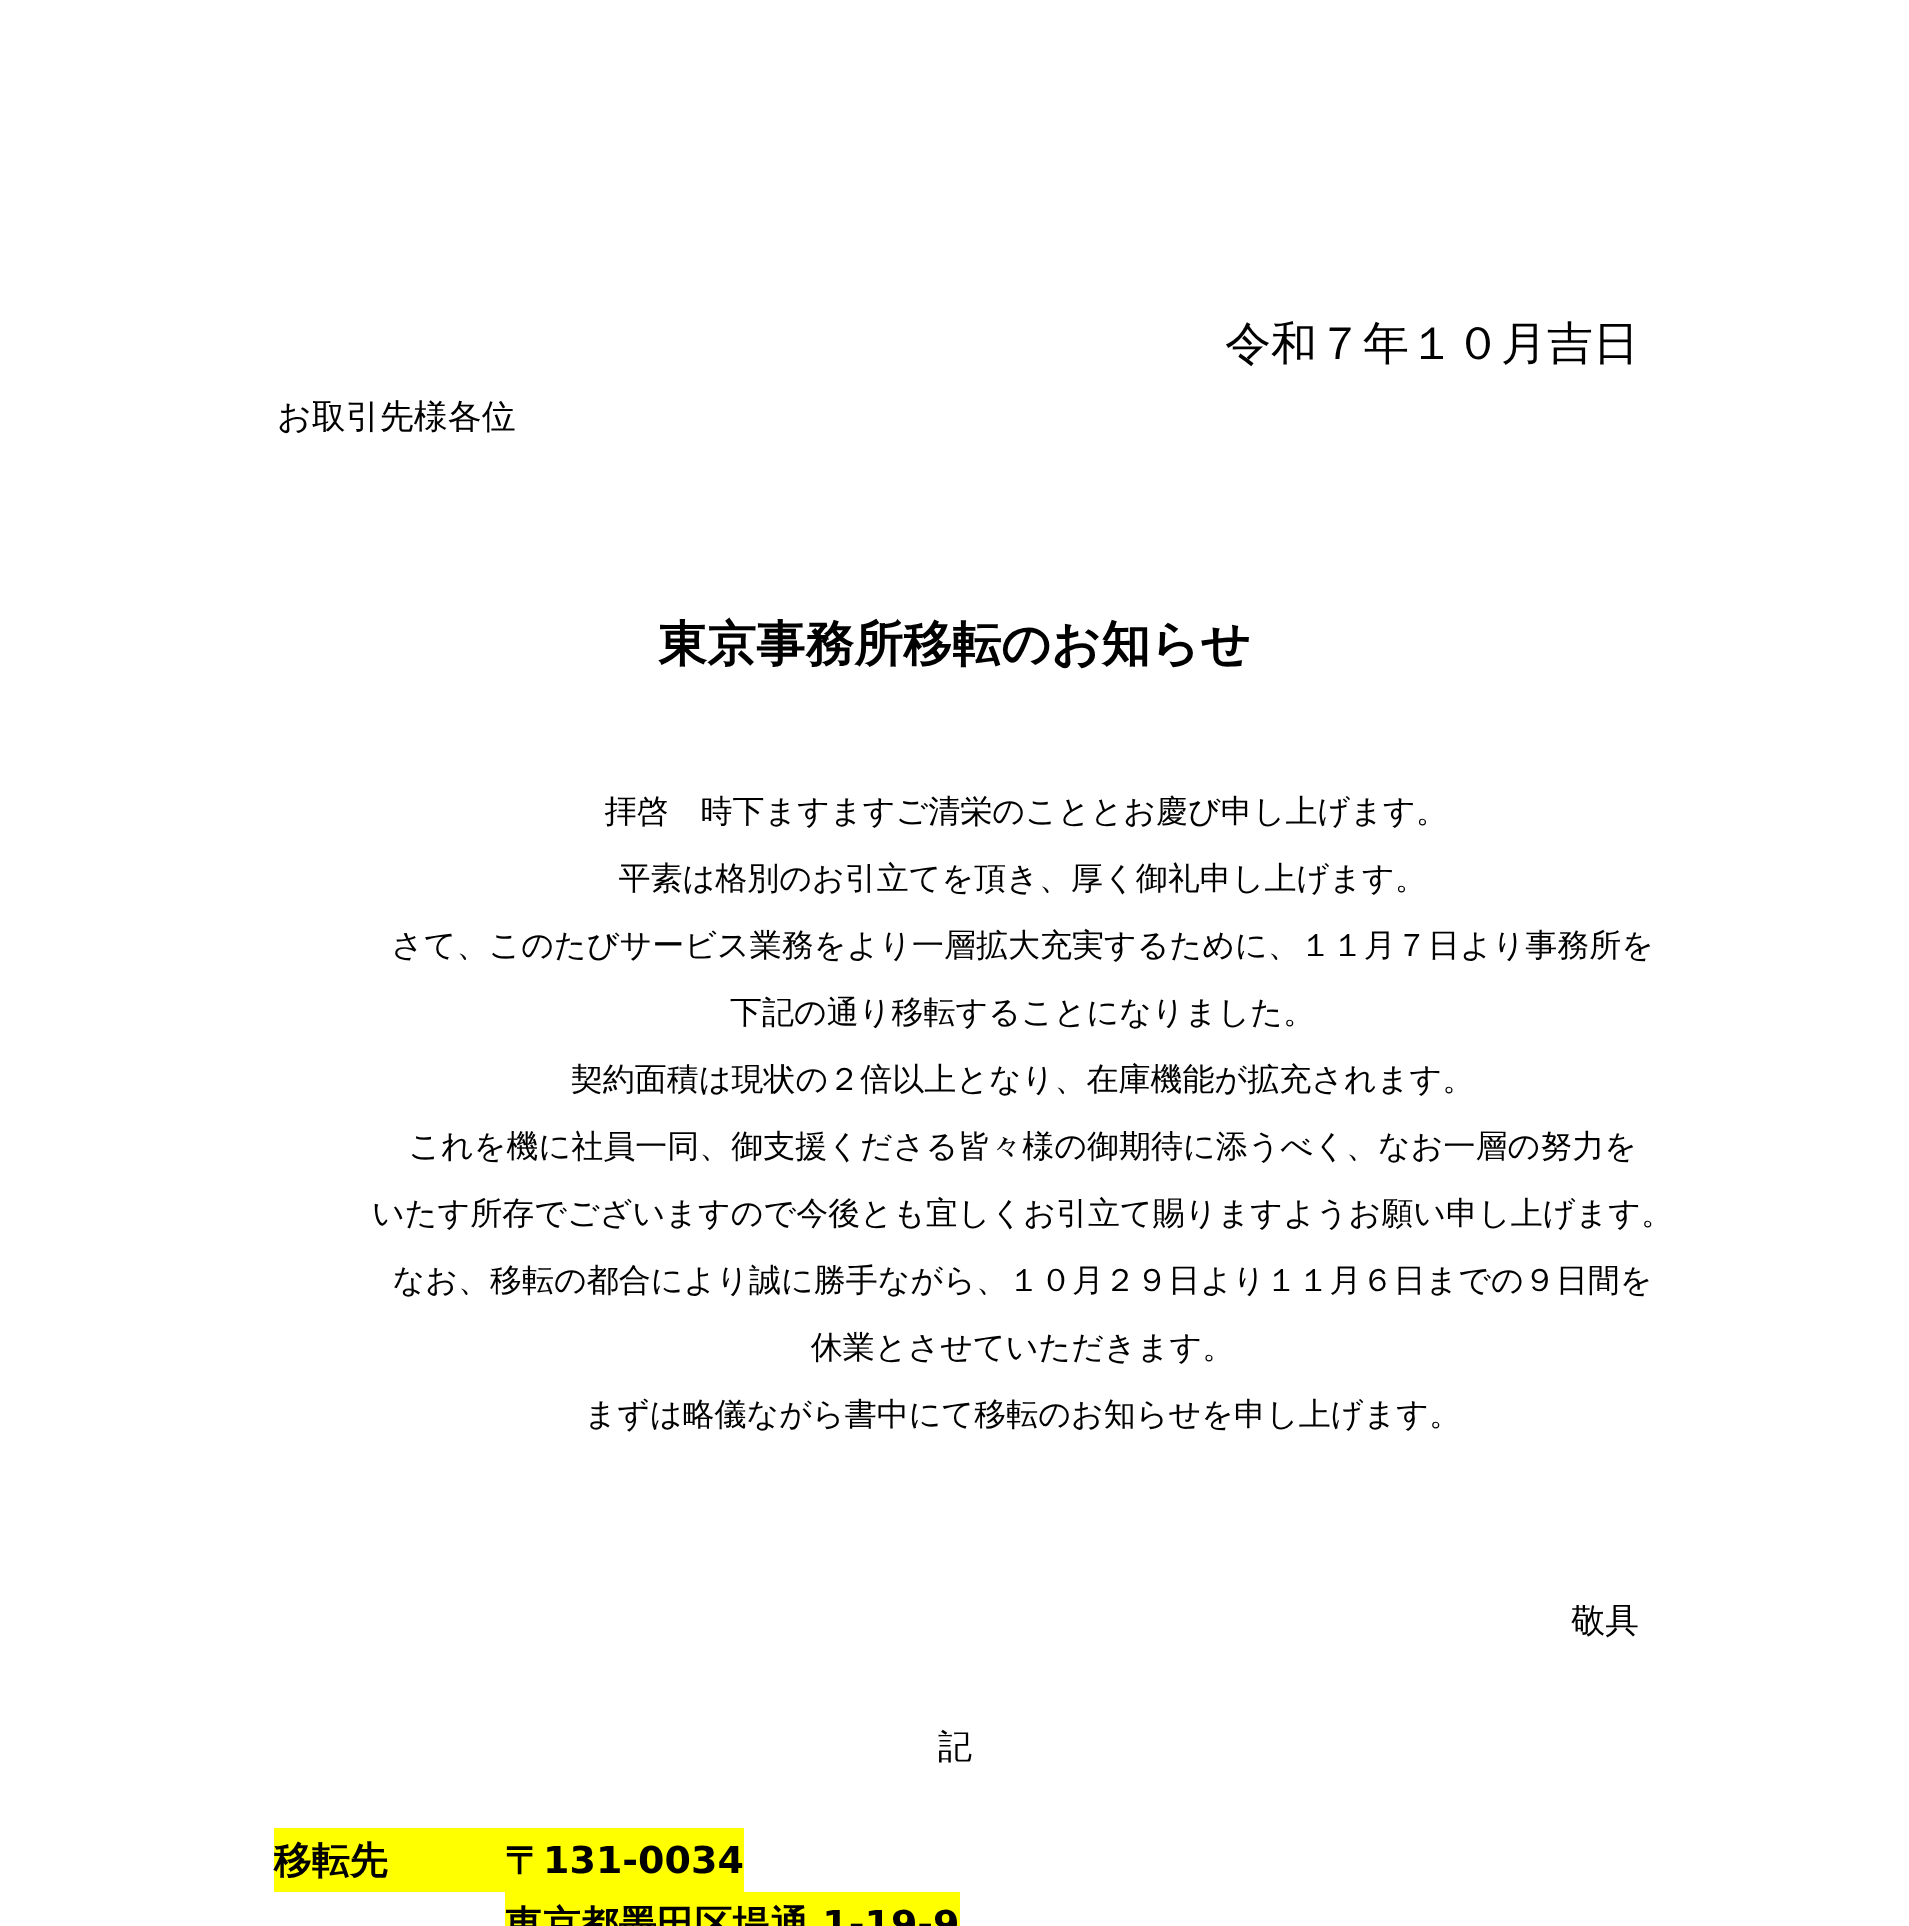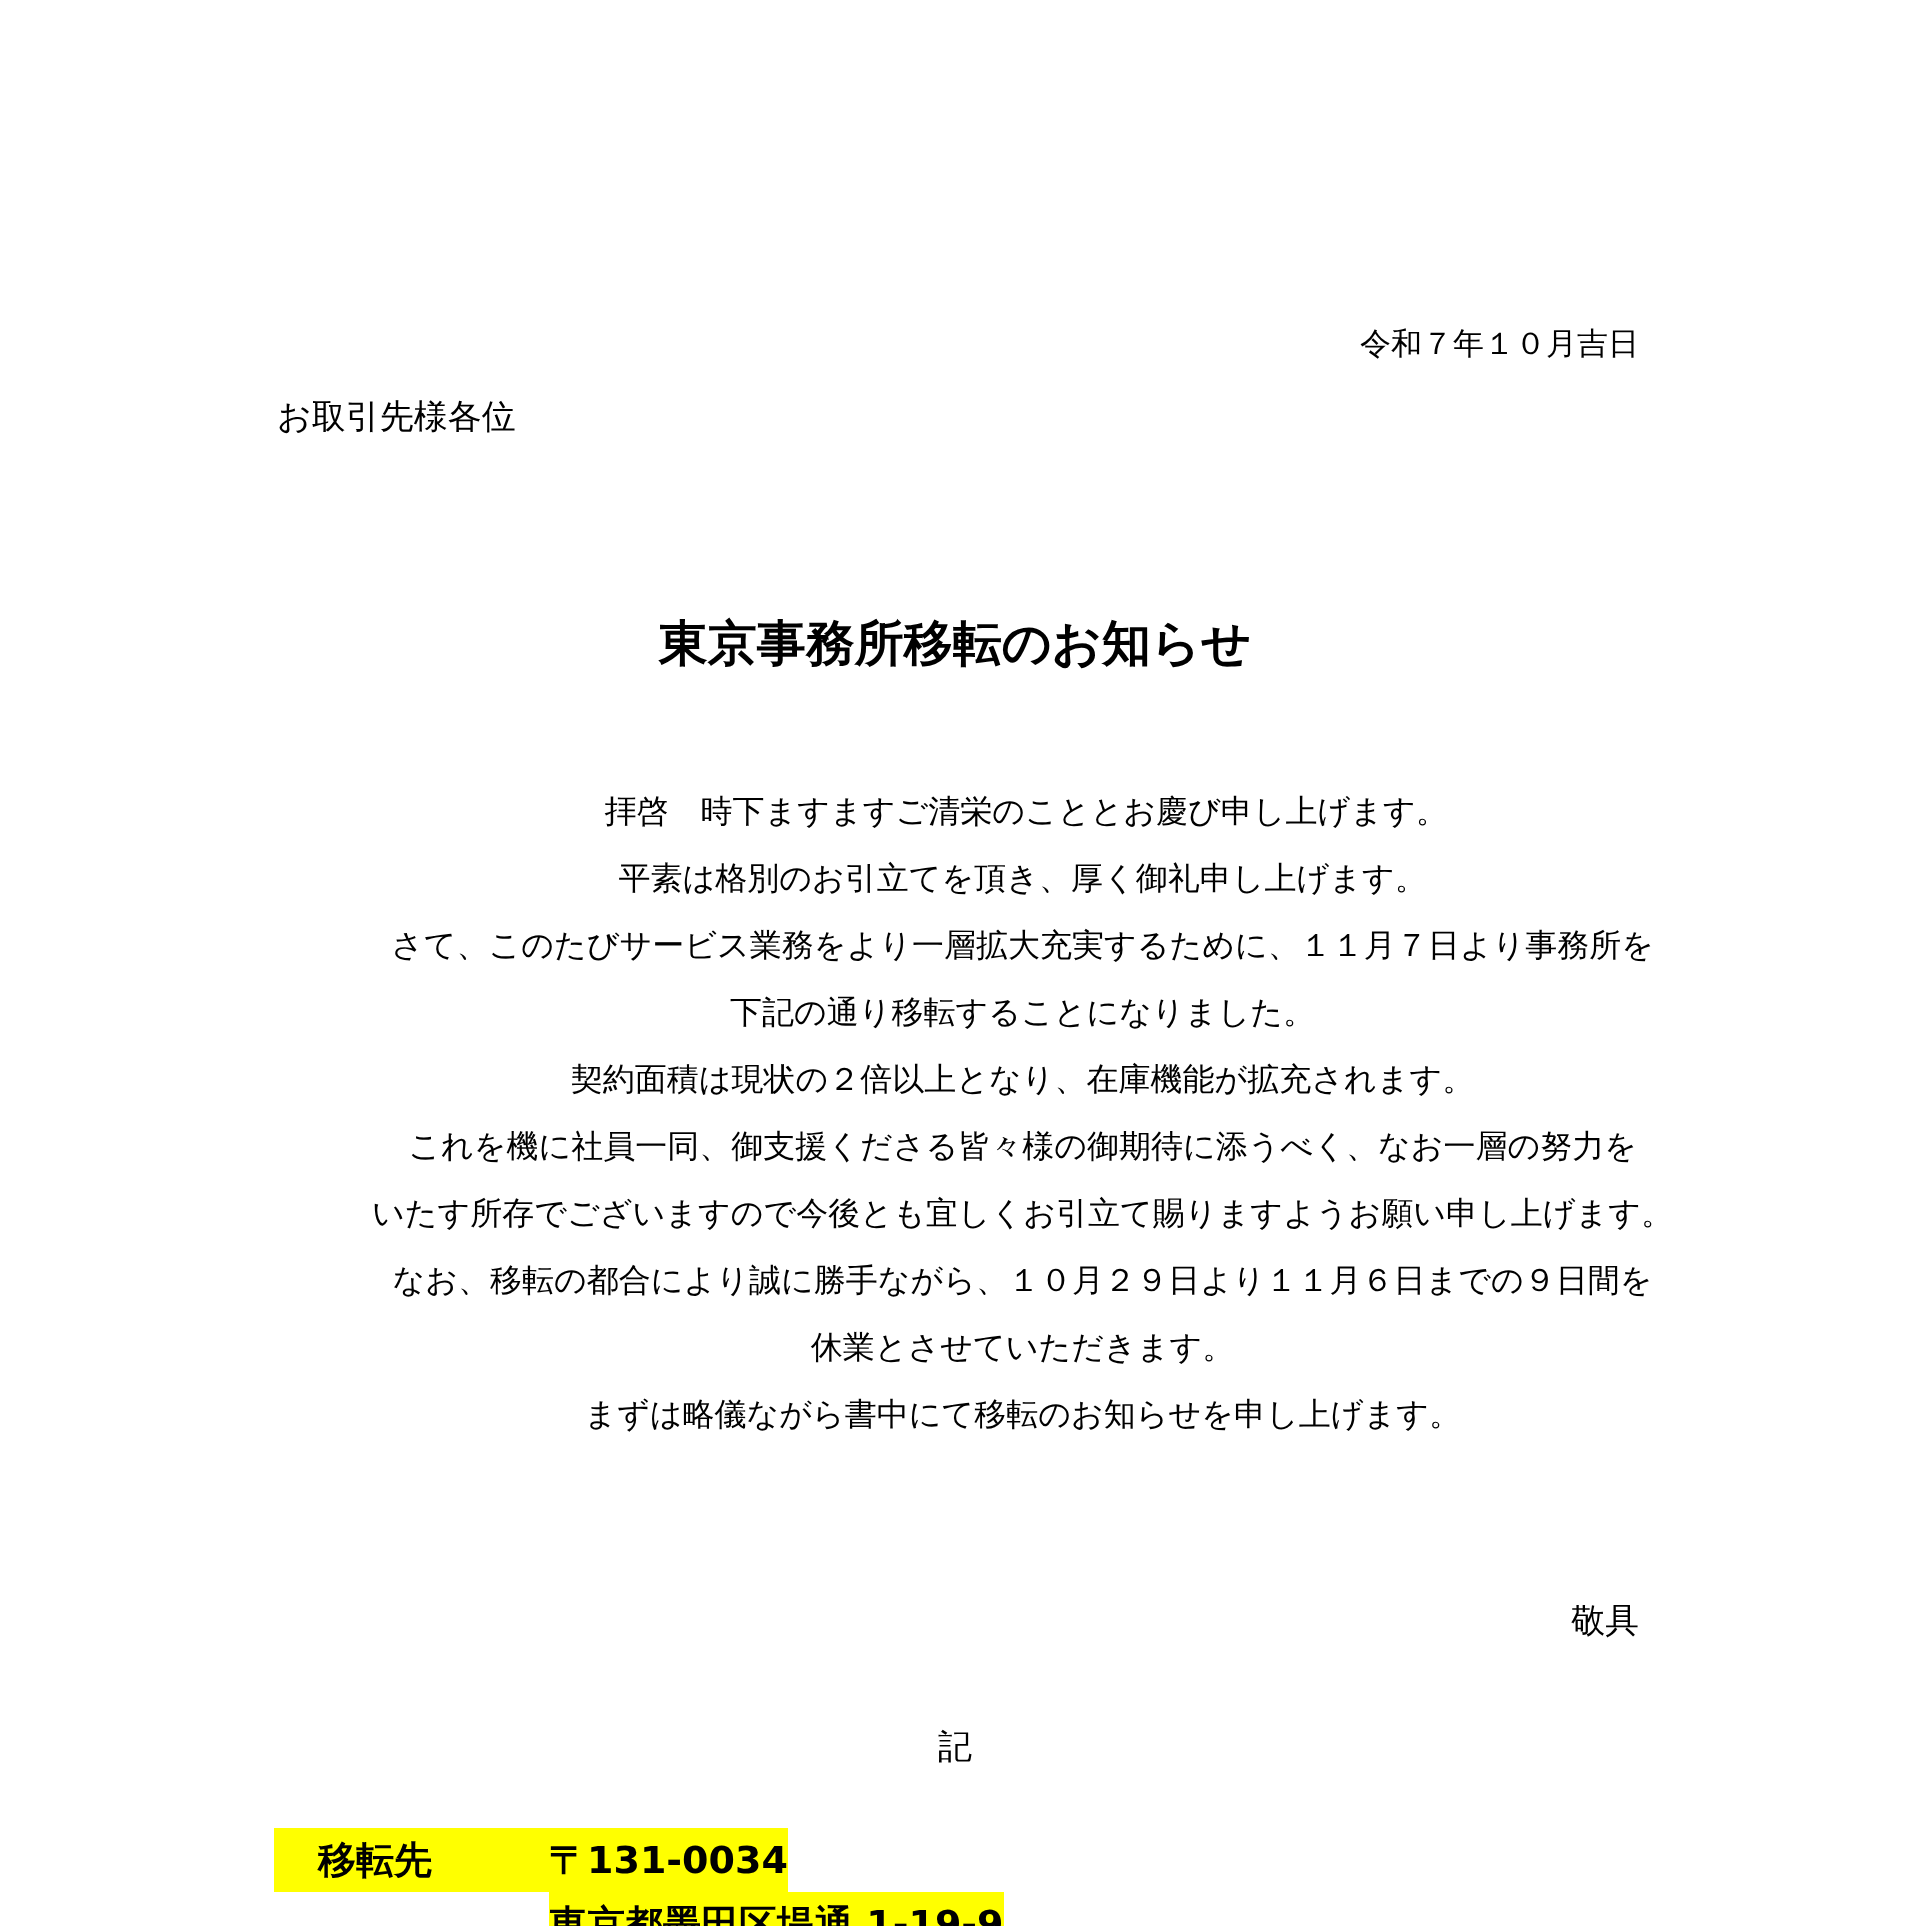--- a/index.html
+++ b/index.html
@@ -13,21 +13,21 @@
       position: relative;
       overflow: hidden;
       font-family: "DejaVu Serif", "Liberation Serif", serif;
       color: #000000;
     }
     .abs { position: absolute; white-space: nowrap; }
 
     .date {
       right: 271px;
       top: 322px;
-      font-size: 31px;
+      font-size: 46px;
       line-height: 42px;
     }
     .recipient {
       left: 277px;
       top: 383px;
       font-size: 34px;
       line-height: 42px;
       margin-top: 12px;
     }
     .title {
@@ -83,21 +83,20 @@
     .hl {
       background: #ffff00;
       display: inline-block;
       height: 64px;
       line-height: 64px;
       vertical-align: top;
     }
     .label-cell {
       display: inline-block;
       width: 231px;
-      padding-left: 44px;
     }
     .label-cell.blank { background: transparent; }
   </style>
 </head>
 <body>
 
 <div class="abs date">令和７年１０月吉日</div>
 
 <div class="abs recipient">お取引先様各位</div>
 

